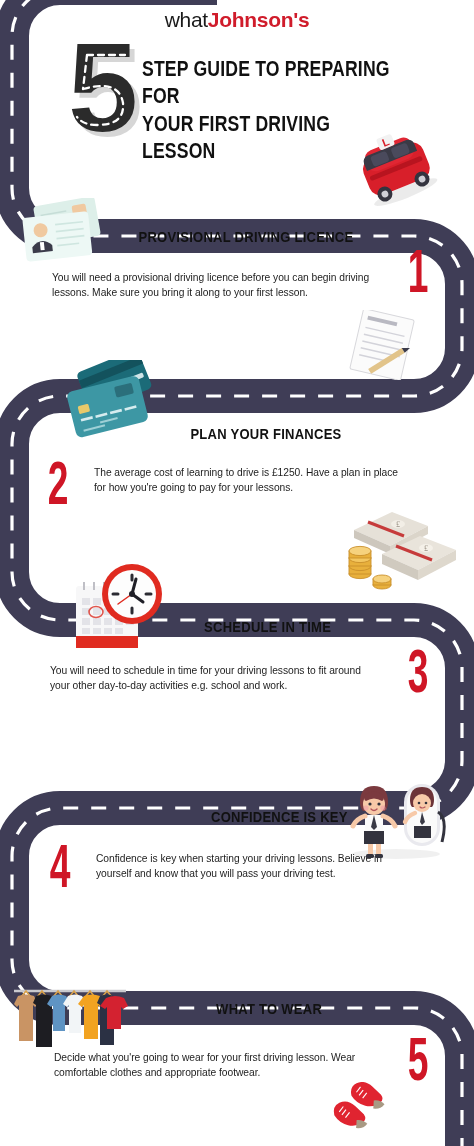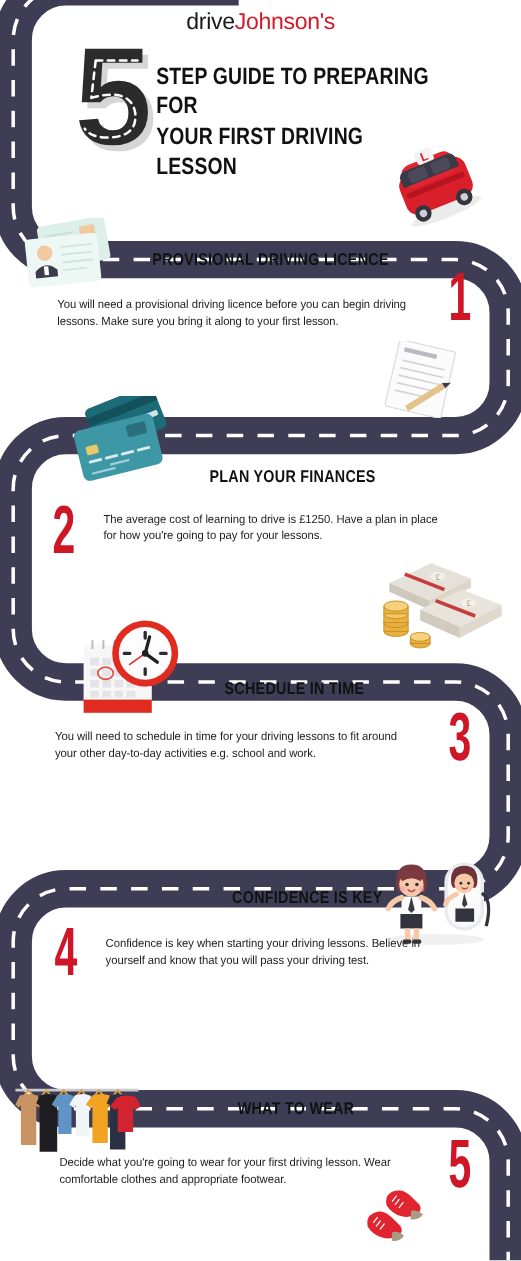--- a/index.html
+++ b/index.html
@@ -24,21 +24,21 @@
   }
 
   
   .brand {
     position: absolute; left: 0; top: 8px; width: 474px;
     text-align: center; z-index: 6;
     font-size: 21px; letter-spacing: -0.3px;
     white-space: nowrap;
   }
   .brand .b-drive { color: #1a1a1a; font-weight: 400; }
-  .brand .b-johnsons { color: #d01c2b; font-weight: 400; }
+  .brand .b-johnsons { color: #d01c2b; font-weight: 700; }
 
   .hero-num {
     position: absolute; left: 52px; top: 30px;
     z-index: 6; width: 104px; height: 112px;
   }
 
   .hero-title {
     position: absolute; left: 142px; top: 56px; width: 318px;
     z-index: 6;
     color: #111111;
@@ -123,21 +123,21 @@
         L 462 1160
       "></path>
     </defs>
 
     <use href="#serpentine" stroke="#3f3d56" stroke-width="34" stroke-linecap="butt"></use>
 
     <use href="#serpentine" stroke="#ffffff" stroke-width="3.2" stroke-dasharray="15 13" stroke-linecap="butt"></use>
   </svg>
 
   <div class="brand">
-    <span class="b-drive">drive</span><span class="b-johnsons">Johnson's</span>
+    <span class="b-drive">what</span><span class="b-johnsons">Johnson's</span>
   </div>
 
   <svg class="hero-num" viewBox="0 0 104 112" xmlns="http://www.w3.org/2000/svg">
     <g transform="translate(5,3)">
 
       <text x="48" y="100" text-anchor="middle" font-family="Liberation Sans, sans-serif" font-weight="700" font-size="126" transform="scale(1,1)" fill="#c9c9c9" opacity="0.75" dx="3" dy="3">5</text>
 
       <text x="46" y="98" text-anchor="middle" font-family="Liberation Sans, sans-serif" font-weight="700" font-size="126" fill="#2b2b2b">5</text>
 
       <path d="M 30 22 L 68 22 M 30 22 L 26 56 M 26 56 Q 62 46 66 70 Q 68 92 40 92 Q 26 92 20 84" fill="none" stroke="#ffffff" stroke-width="2.3" stroke-dasharray="6 5" stroke-linecap="round"></path>

